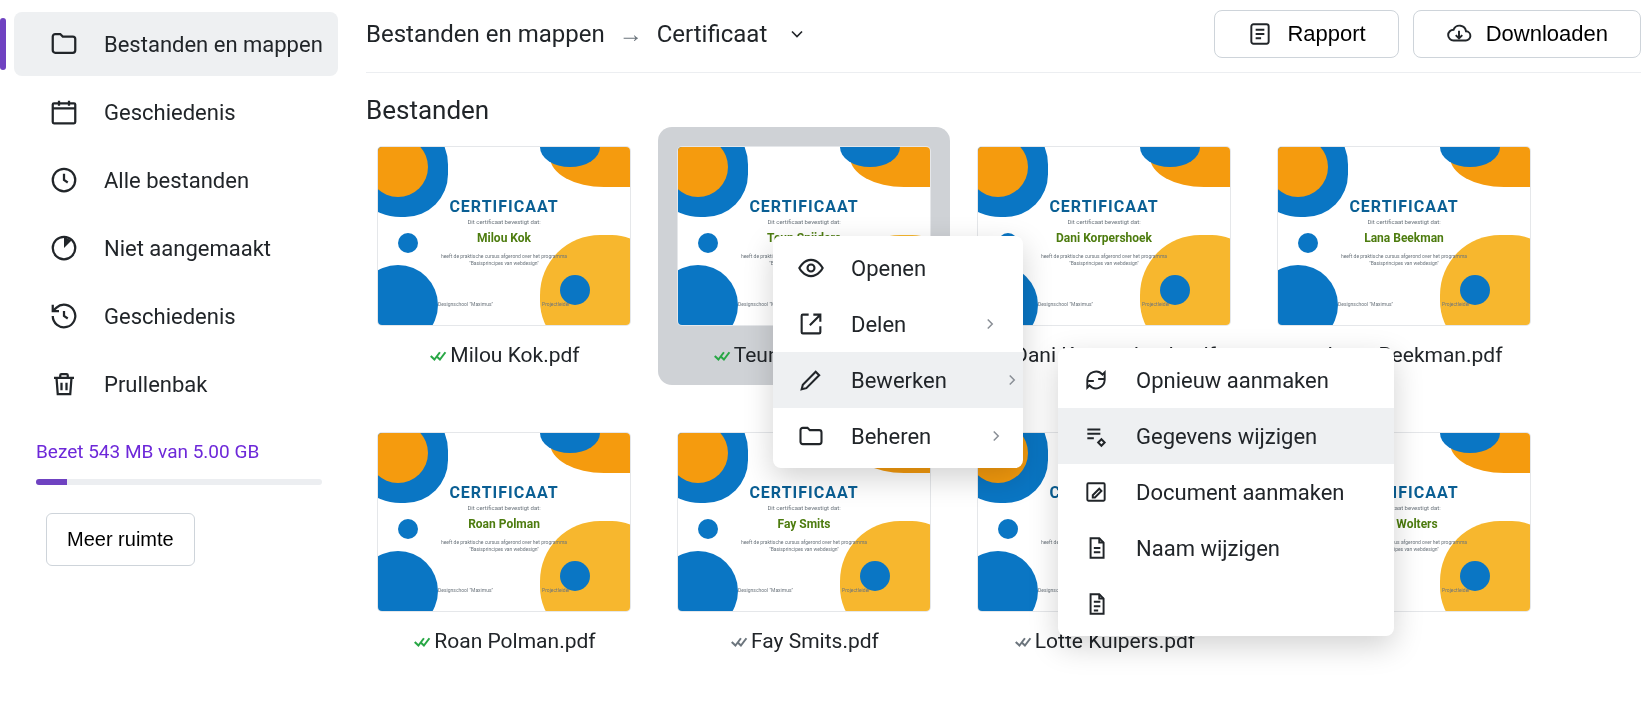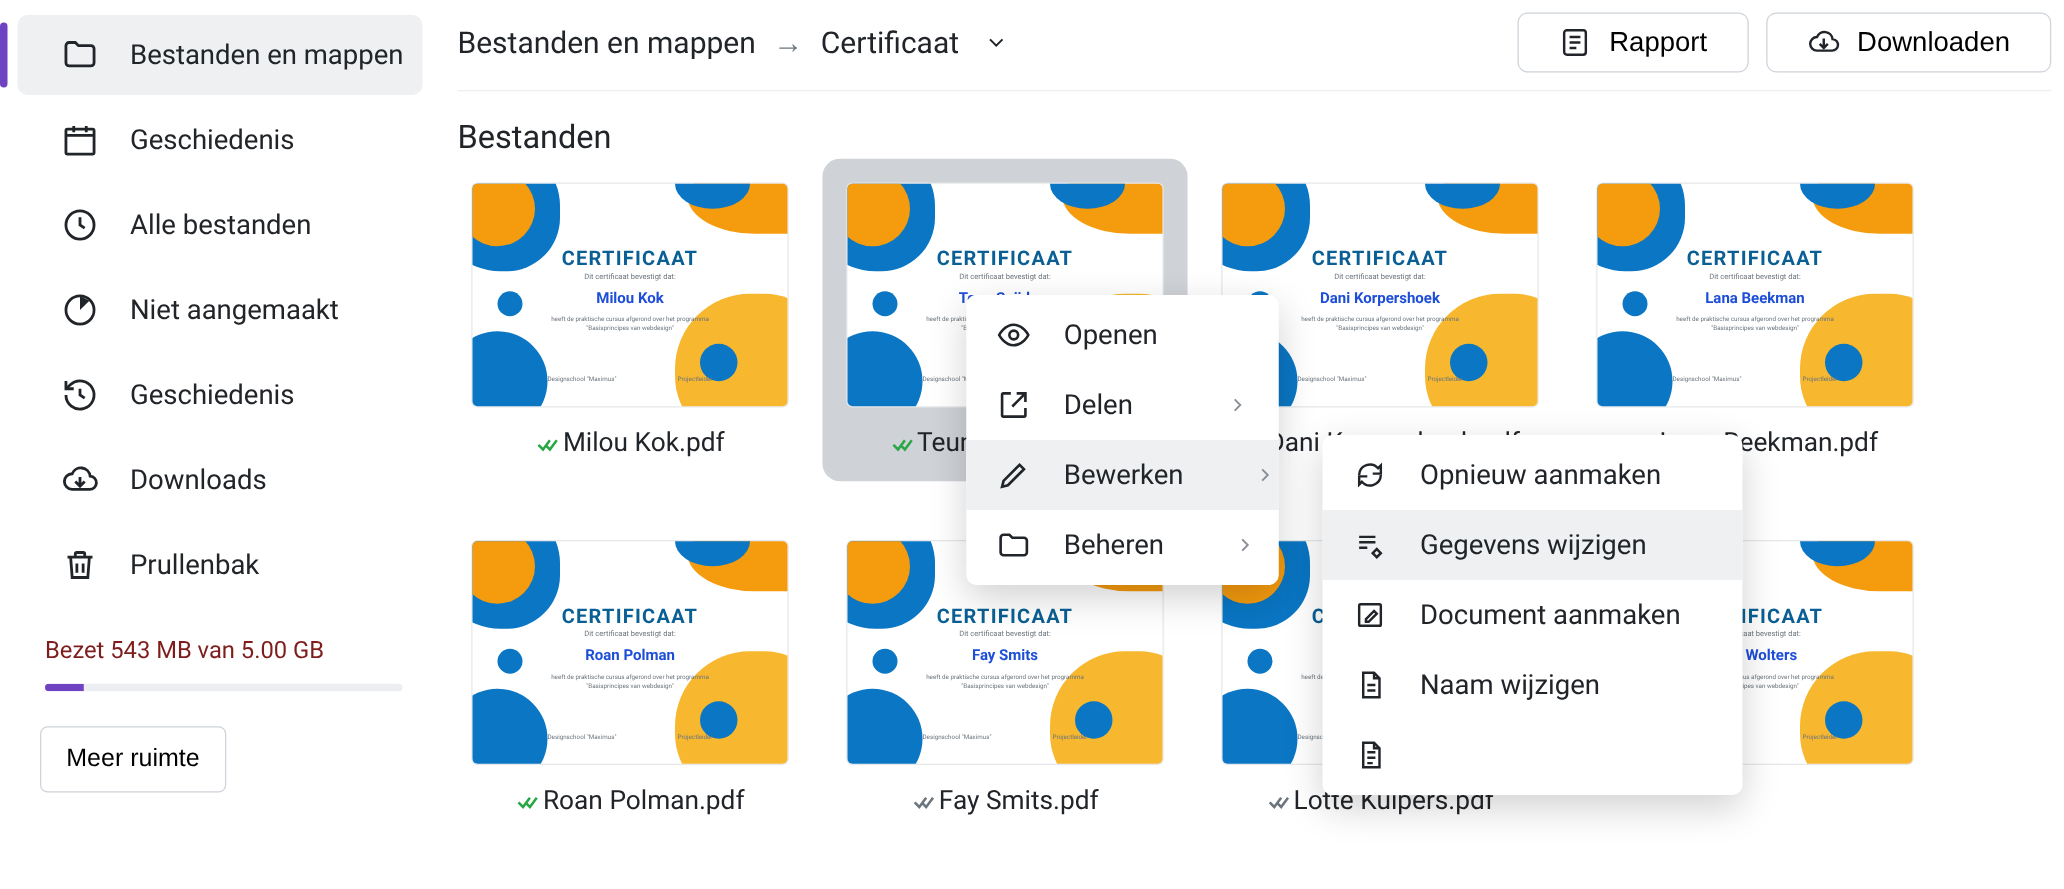--- a/index.html
+++ b/index.html
@@ -5,24 +5,24 @@
 * { box-sizing: border-box; margin: 0; padding: 0; }
 body { font-family: -apple-system, BlinkMacSystemFont, "Segoe UI", Roboto, Arial, sans-serif; background: #fff; color:#212529; width:1651px; height:711px; overflow:hidden; position:relative; }
 .app { display:flex; height:100%; }
 
 
 .sidebar { width:346px; padding:12px 0 0 0; flex-shrink:0; }
 .side-item { display:flex; align-items:center; gap:24px; padding:0 0 0 34px; height:64px; font-size:22px; color:#212529; border-radius:8px; margin:0 8px 4px 14px; cursor:pointer; }
 .side-item.active { background:#eef0f2; position:relative; }
 .side-item.active::before { content:""; position:absolute; left:-14px; top:6px; bottom:6px; width:6px; background:#6f42c1; border-radius:4px; }
 .side-item .icon { width:32px; height:32px; display:flex; align-items:center; justify-content:center; }
-.storage { margin:24px 24px 0 36px; font-size:19px; color:#7f1d1d; }
+.storage { margin:24px 24px 0 36px; font-size:19px; color:#6d28d9; }
 .storage-bar { margin-top:16px; height:6px; background:#eceef1; border-radius:4px; overflow:hidden; }
 .storage-fill { height:100%; background:#6f42c1; width:11%; }
-.more-btn { margin:28px 0 0 32px; border:1px solid #ced4da; background:#fff; padding:14px 20px; font-size:20px; border-radius:6px; cursor:pointer; }
+.more-btn { margin:28px 0 0 46px; border:1px solid #ced4da; background:#fff; padding:14px 20px; font-size:20px; border-radius:6px; cursor:pointer; }
 
 
 .main { flex:1; padding:10px 10px 0 20px; overflow:hidden; }
 .topbar { display:flex; align-items:center; justify-content:space-between; padding:0 0 14px 0; border-bottom:1px solid #eceef1; }
 .breadcrumb { display:flex; align-items:center; gap:14px; font-size:24px; }
 .breadcrumb .sep { color:#6c757d; }
 .breadcrumb .chevdown { margin-left:6px; }
 .top-btns { display:flex; gap:14px; }
 .tbtn { display:flex; align-items:center; gap:14px; border:1px solid #ced4da; background:#fff; padding:10px 32px; font-size:22px; border-radius:8px; cursor:pointer; }
 
@@ -37,21 +37,21 @@
 .thumb .blob-tl2 { position:absolute; top:-10px; left:-10px; width:60px; height:60px; background:#f59b0e; border-radius:50%; }
 .thumb .blob-tr { position:absolute; top:-10px; right:-10px; width:90px; height:50px; background:#f59b0e; border-radius:40% 0 0 60%; }
 .thumb .blob-tr2 { position:absolute; top:-20px; right:30px; width:60px; height:40px; background:#0a76c4; border-radius:0 0 50% 50%; }
 .thumb .blob-br { position:absolute; bottom:-30px; right:-30px; width:120px; height:120px; background:#f7b72e; border-radius:50% 40% 50% 45%; }
 .thumb .blob-br2 { position:absolute; bottom:20px; right:40px; width:30px; height:30px; background:#0a76c4; border-radius:50%; }
 .thumb .blob-bl { position:absolute; bottom:-20px; left:-20px; width:80px; height:80px; background:#0a76c4; border-radius:50%; }
 .thumb .dot-l { position:absolute; top:86px; left:20px; width:20px; height:20px; background:#0a76c4; border-radius:50%; }
 .thumb .cert-txt { position:absolute; top:50px; left:0; right:0; text-align:center; }
 .thumb .cert-title { color:#0a5f94; font-weight:700; font-size:16px; letter-spacing:1px; }
 .thumb .cert-sub { color:#6c757d; font-size:6px; margin-top:2px; }
-.thumb .cert-name { color:#1d4ed8; font-weight:700; font-size:12px; margin-top:6px; }
+.thumb .cert-name { color:#4d7c0f; font-weight:700; font-size:12px; margin-top:6px; }
 .thumb .cert-small { color:#6c757d; font-size:5px; margin-top:8px; line-height:1.4; }
 .thumb .cert-foot { position:absolute; bottom:18px; left:60px; right:60px; display:flex; justify-content:space-between; font-size:5px; color:#6c757d; }
 
 .card-label { display:flex; align-items:center; justify-content:center; margin-top:18px; font-size:21px; }
 .card.selected .card-label { padding-bottom:14px; }
 .status { width:22px; height:22px; display:inline-flex; align-items:center; justify-content:center; }
 
 
 .ctx { position:absolute; background:#fff; border-radius:8px; box-shadow:0 10px 30px rgba(0,0,0,.18); padding:4px 0; }
 .ctx-item { display:flex; align-items:center; gap:26px; padding:14px 24px 14px 24px; font-size:22px; cursor:pointer; white-space:nowrap; }
@@ -102,29 +102,20 @@
       <span>Niet aangemaakt</span>
     </div>
     <div class="side-item">
       <span class="icon">
           <svg width="30" height="30" viewBox="0 0 24 24" fill="none" stroke="#212529" stroke-width="1.8">
             <path d="M3 12a9 9 0 1 0 3-6.7L3 8"></path>
             <path d="M3 3v5h5M12 8v4l3 2"></path>
           </svg>
         </span>
       <span>Geschiedenis</span>
-    </div>
-    <div class="side-item">
-      <span class="icon">
-          <svg width="30" height="30" viewBox="0 0 24 24" fill="none" stroke="#212529" stroke-width="1.8">
-            <path d="M7 18a5 5 0 0 1 0-10 6 6 0 0 1 11.5 1.5A4 4 0 0 1 18 18H7z"></path>
-            <path d="M12 10v6m-3-3 3 3 3-3"></path>
-          </svg>
-        </span>
-      <span>Downloads</span>
     </div>
     <div class="side-item">
       <span class="icon">
           <svg width="30" height="30" viewBox="0 0 24 24" fill="none" stroke="#212529" stroke-width="1.8">
             <path d="M4 7h16M9 7V5a1 1 0 0 1 1-1h4a1 1 0 0 1 1 1v2M6 7l1 13h10l1-13M10 11v6M14 11v6"></path>
           </svg>
         </span>
       <span>Prullenbak</span>
     </div>
 

